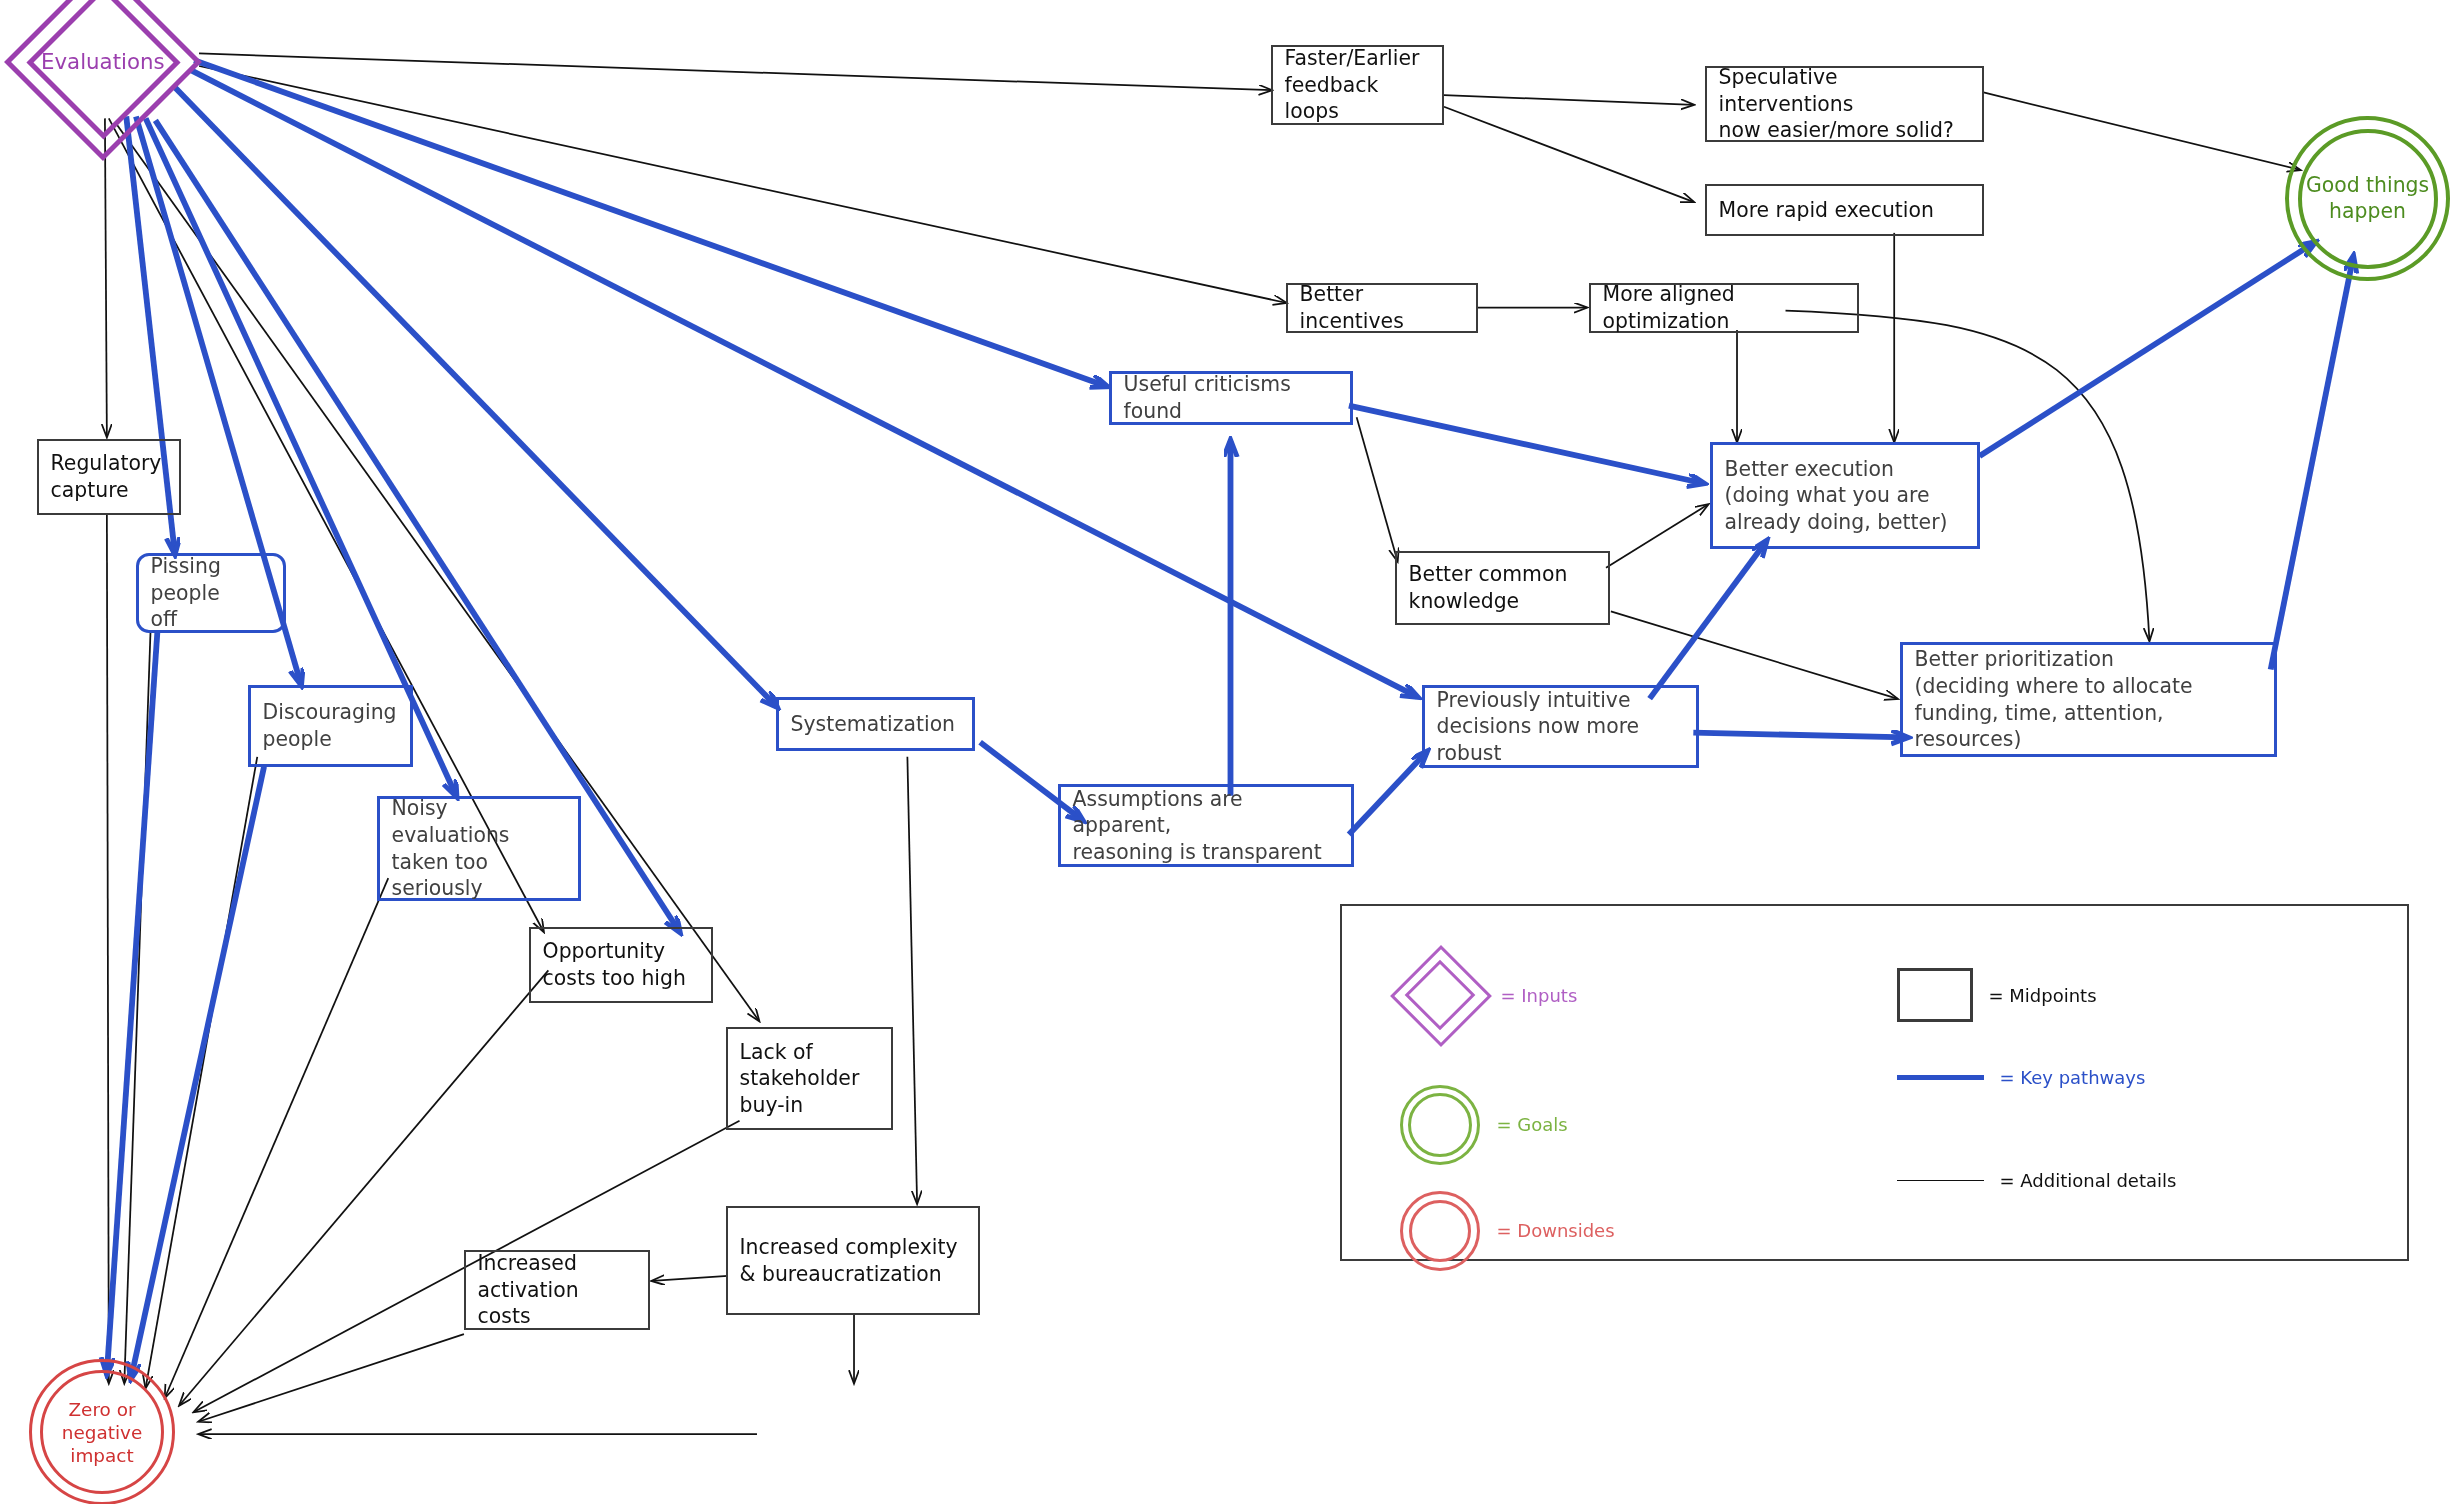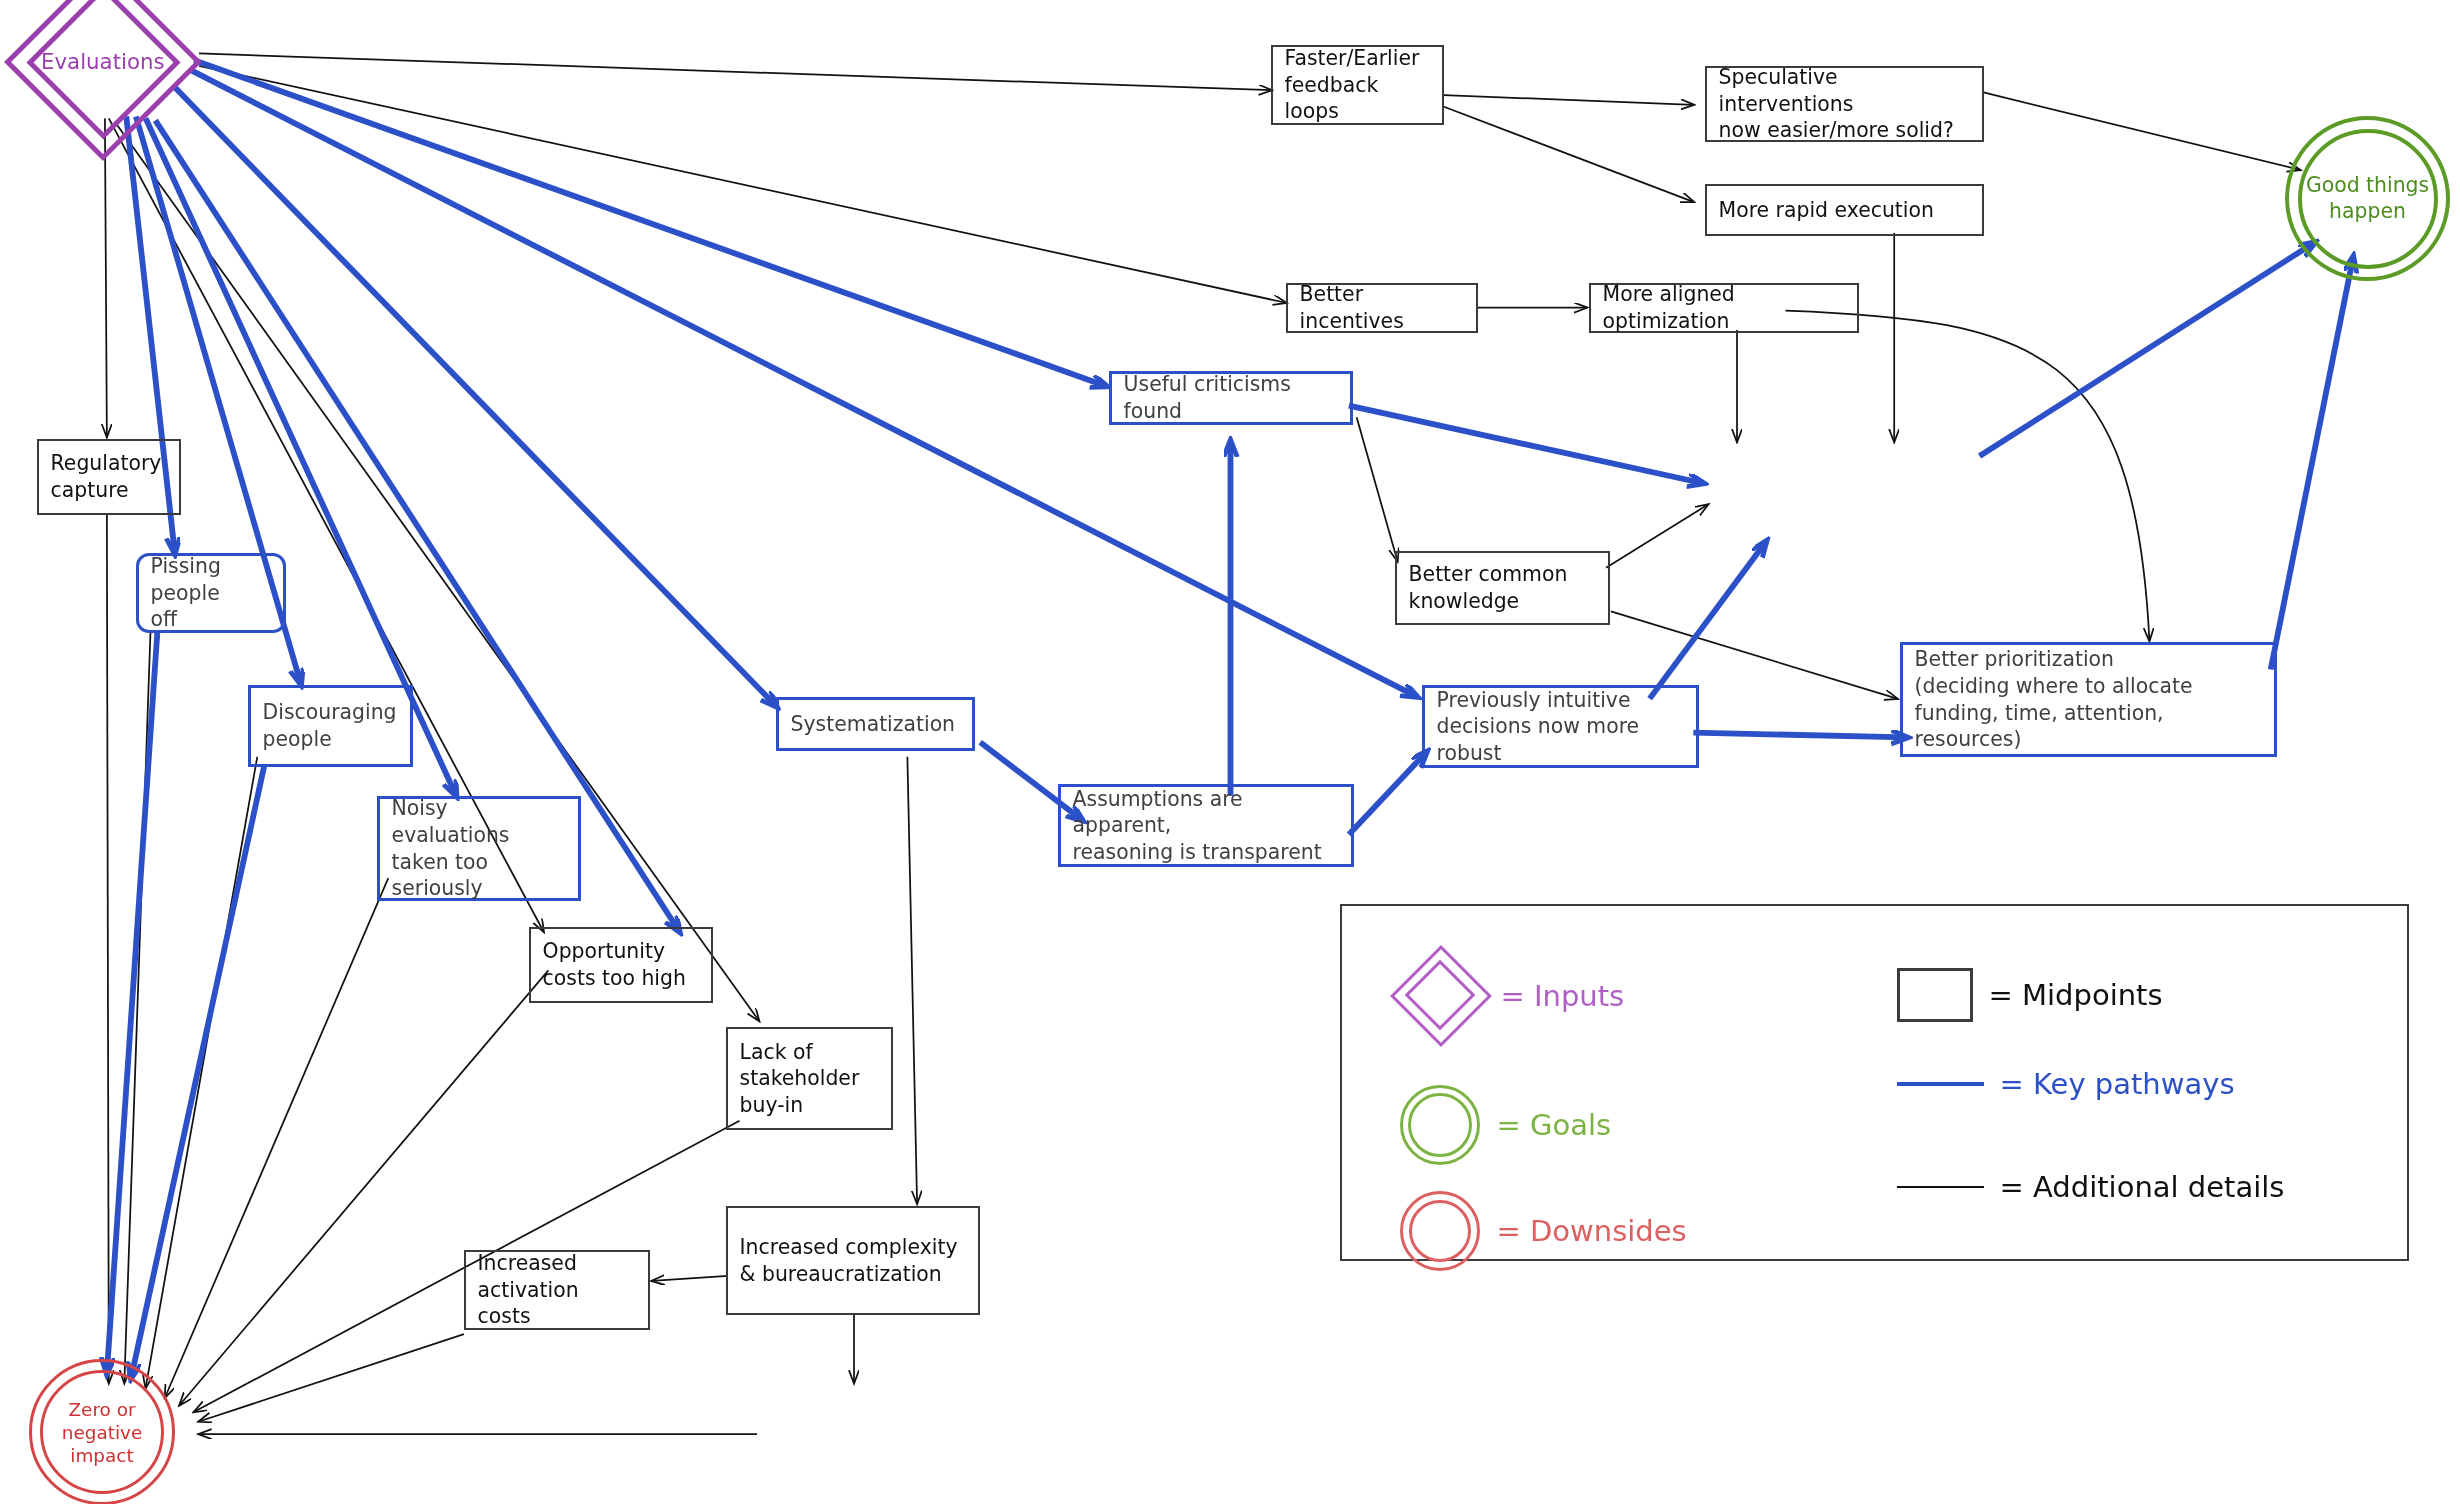--- a/index.html
+++ b/index.html
@@ -106,21 +106,21 @@
     height: 357px;
     border: 2.4px solid #3b3b3b;
     box-sizing: border-box;
     background: #ffffff;
   }
   .leg-row {
     position: absolute;
     display: flex;
     align-items: center;
   }
-  .leg-label { font-size: 29px; margin-left: 15.5px; white-space: nowrap; }
+  .leg-label { font-size: 18px; margin-left: 15.5px; white-space: nowrap; }
   .leg-diamond { position: relative; width: 89px; height: 89px; }
   .leg-diamond .d1, .leg-diamond .d2 {
     position: absolute; border: 3.9px solid #b05fc4; transform: rotate(45deg); box-sizing: border-box;
   }
   .leg-diamond .d1 { left: 8.7px; top: 8.7px; width: 72px; height: 72px; }
   .leg-diamond .d2 { left: 19.4px; top: 19.4px; width: 50px; height: 50px; }
   .leg-circle { position: relative; width: 83px; height: 83px; }
   .leg-circle .c1, .leg-circle .c2 { position: absolute; border-radius: 50%; box-sizing: border-box; }
   .leg-circle.green .c1 { left: 1.9px; top: 1.9px; width: 80px; height: 80px; border: 3.9px solid #7cb342; }
   .leg-circle.green .c2 { left: 9.7px; top: 9.7px; width: 64px; height: 64px; border: 3.9px solid #7cb342; }
@@ -338,20 +338,25 @@
   <div class="node box-key" style="left:1058px; top:784px; width:296px; height:83px;">
     <span class="txt">Assumptions are apparent,
 reasoning is transparent</span>
   </div>
 
   <div class="node box-key" style="left:1422px; top:685px; width:277px; height:83px;">
     <span class="txt">Previously intuitive
 decisions now more robust</span>
   </div>
 
+  <div class="node box-key" style="left:1710px; top:442px; width:270px; height:107px;">
+    <span class="txt">Better execution
+(doing what you are
+already doing, better)</span>
+  </div>
 
   <div class="node box-key" style="left:1900px; top:642px; width:377px; height:115px;">
     <span class="txt">Better prioritization
 (deciding where to allocate
 funding, time, attention, resources)</span>
   </div>
 
   <div class="circle-wrap goal" style="left:2285px; top:116px; width:165px; height:165px;">
     <div class="circ-outer" style="left:0; top:0; width:165px; height:165px;"></div>
     <div class="circ-inner" style="left:12.6px; top:12.6px; width:140px; height:140px;"></div>

